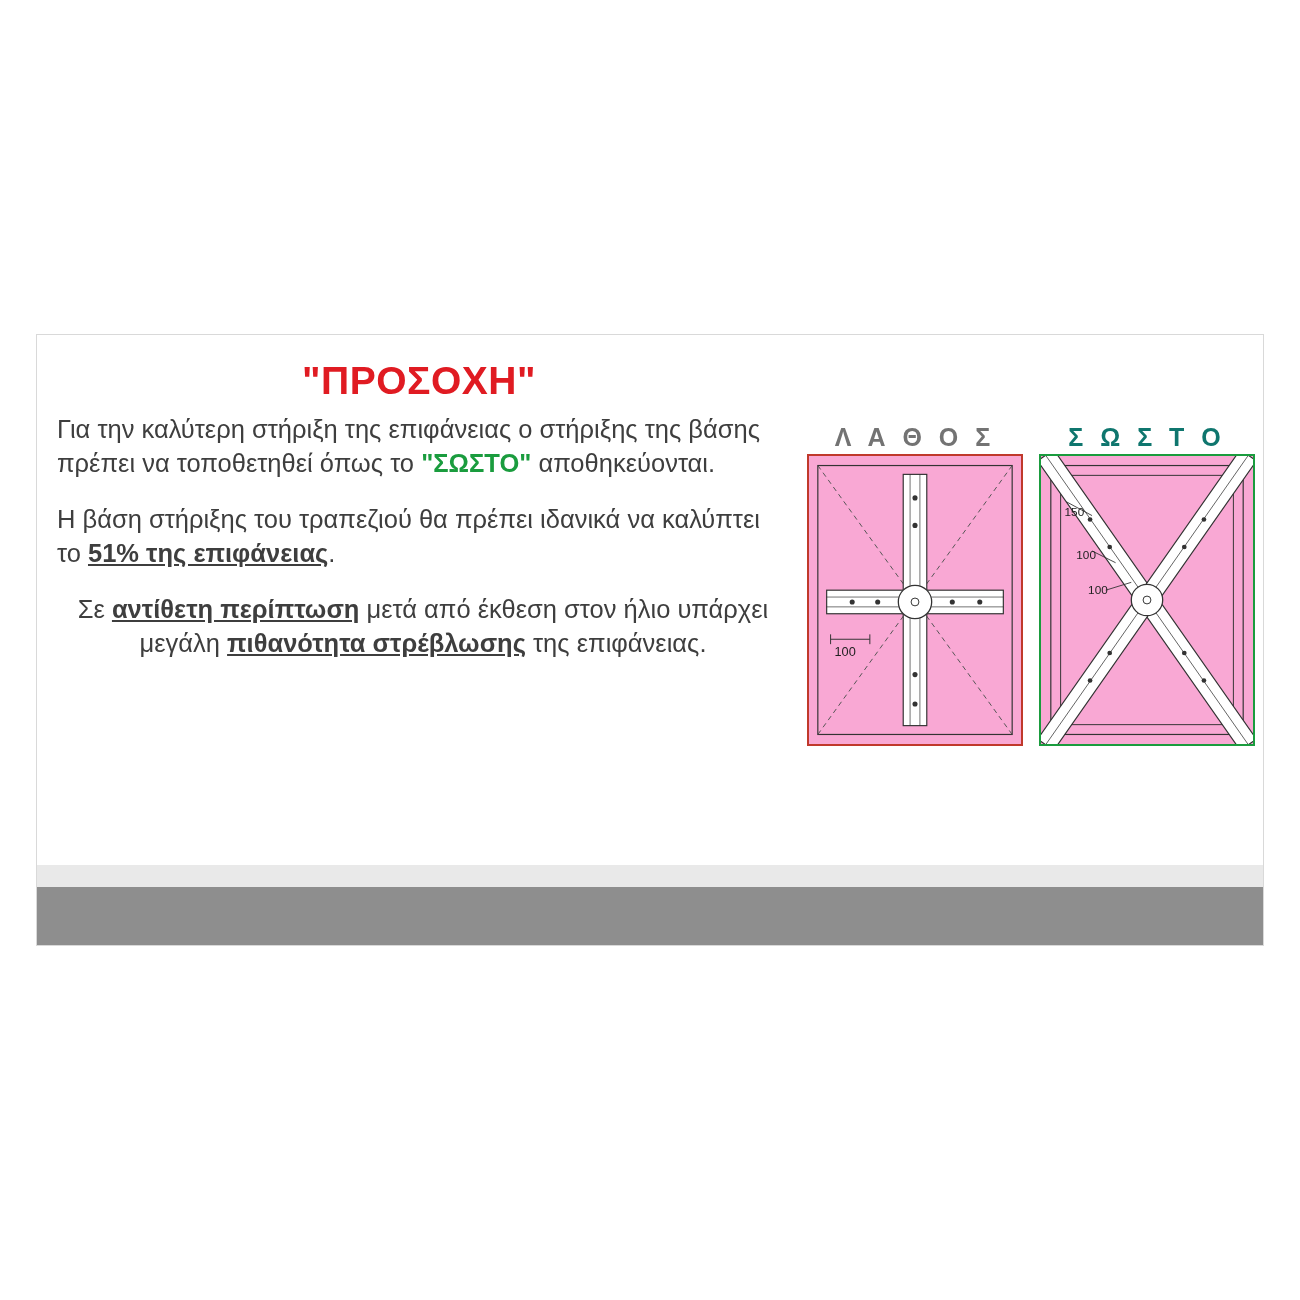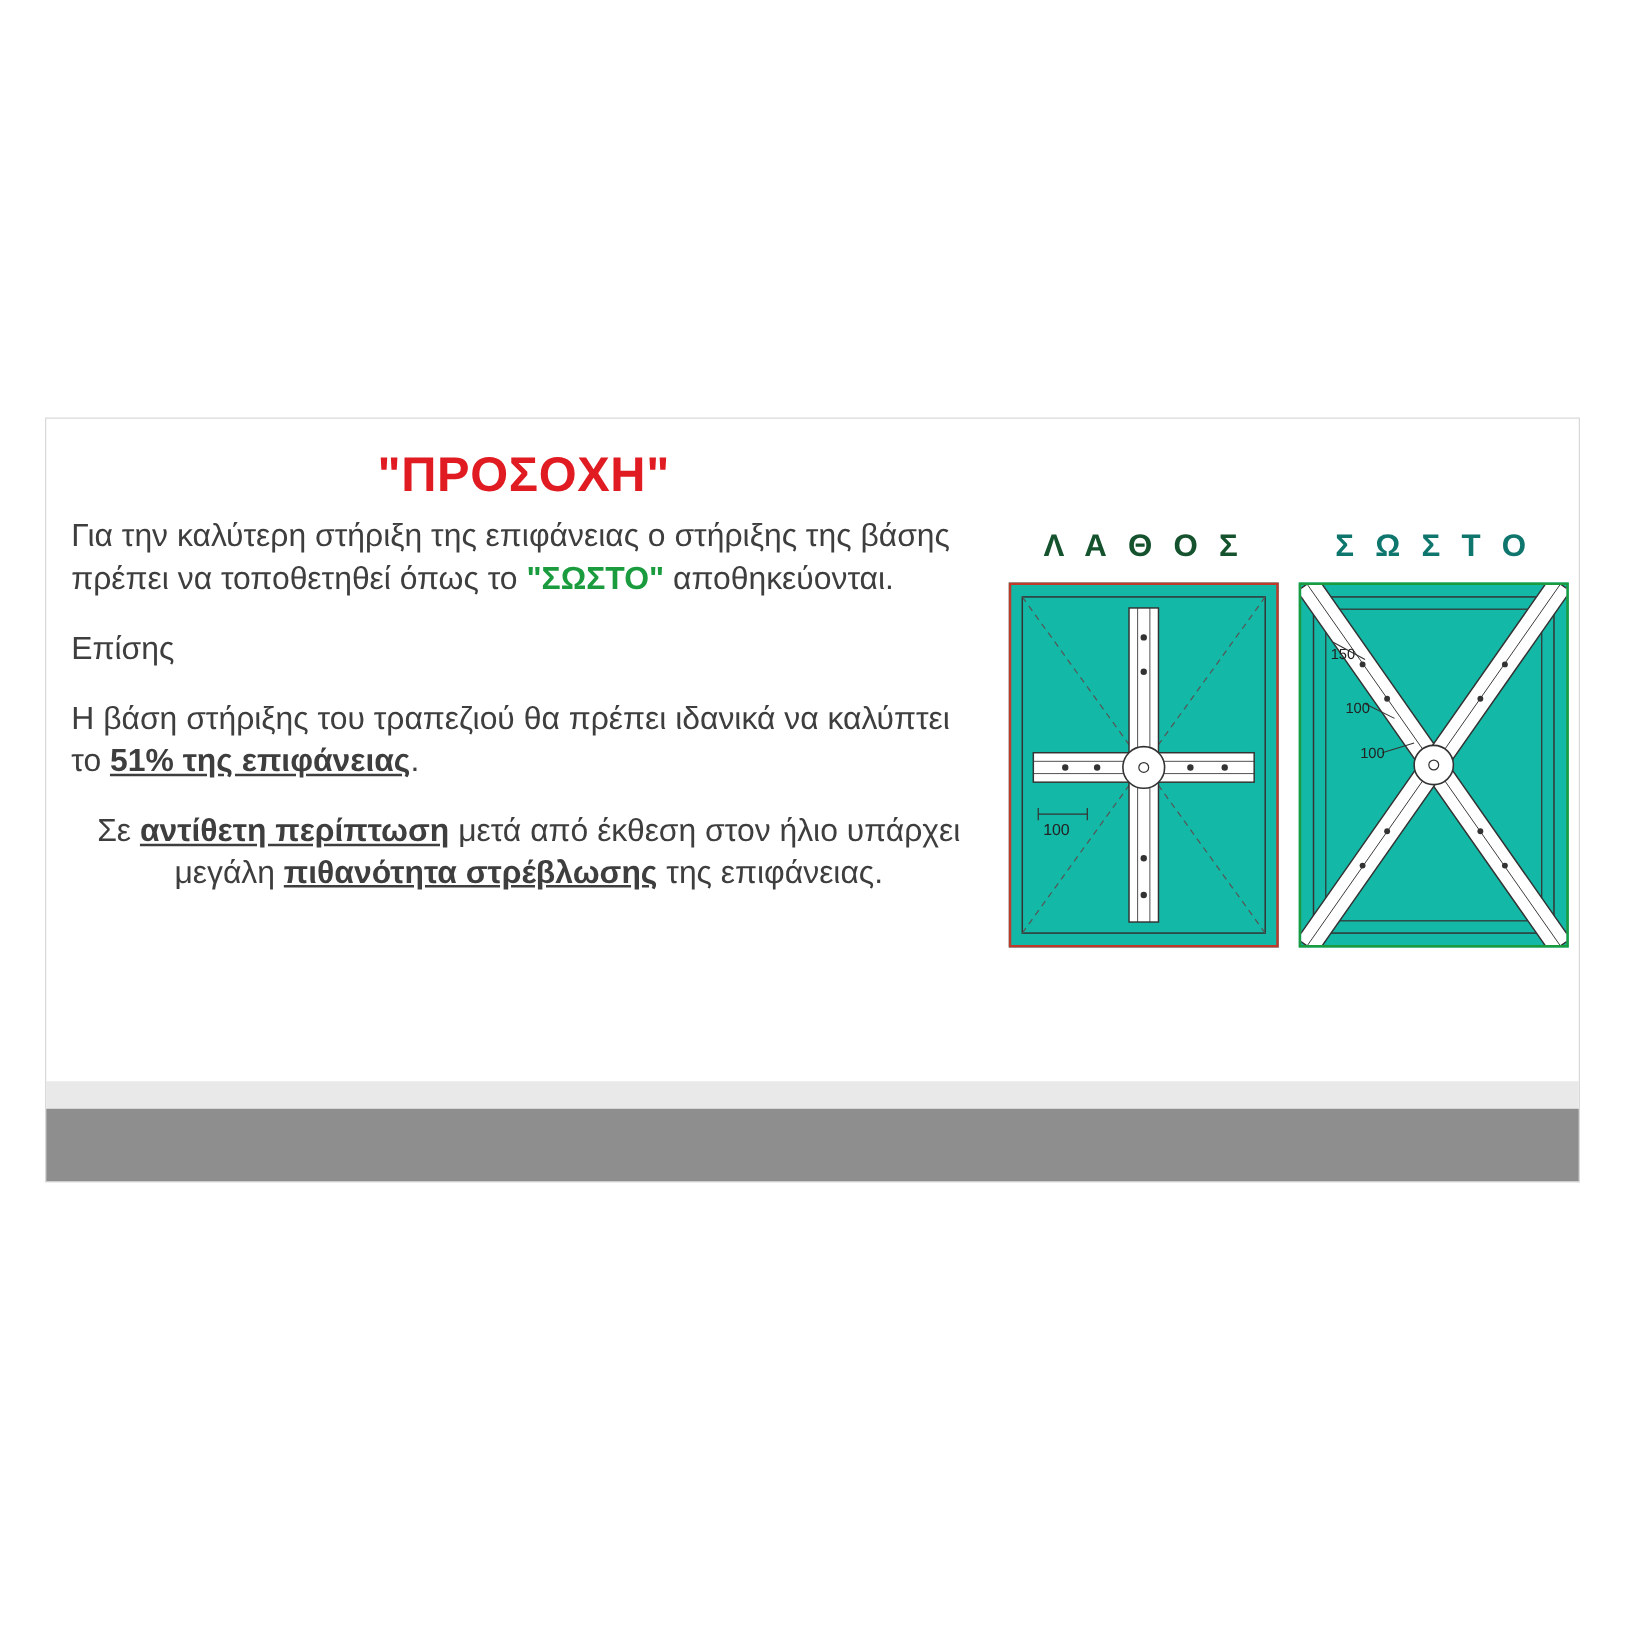--- a/index.html
+++ b/index.html
@@ -87,54 +87,51 @@
     left: 770px;
     top: 88px;
     width: 448px;
   }
   .diag-head {
     font-size: 25px;
     font-weight: bold;
     letter-spacing: 5px;
     text-align: center;
   }
-  #head-wrong { color: #14532d; }
+  #head-wrong { color: #737373; }
   #head-right { color: #0f766e; }
 
   .diag-row { display: flex; gap: 16px; align-items: flex-start; }
   .diag-col { width: 216px; }
 
   .diag-box {
-    margin-top: 14px;
+    margin-top: 2px;
     width: 100%;
     height: 292px;
     box-sizing: border-box;
-    background: #14b8a6;
+    background: #f9a8d4;
   }
   #box-wrong { border: 2px solid #c0392b; }
   #box-right { border: 2px solid #1a9c3e; }
   .diag-box svg { display: block; width: 100%; height: 100%; }
 </style>
 </head>
 <body>
 
 <div id="card">
 
   <div id="text-col">
 
     <div id="title">"ΠΡΟΣΟΧΗ"</div>
 
     <p class="para">
       <span>Για την καλύτερη στήριξη της επιφάνειας ο στήριξης της βάσης πρέπει να τοποθετηθεί όπως το </span><span class="b-green">"ΣΩΣΤΟ"</span><span> αποθηκεύονται.</span>
     </p>
 
 
-    <p class="para">
-      <span>Επίσης</span>
-    </p>
 
     <p class="para">
       <span>Η βάση στήριξης του τραπεζιού θα πρέπει ιδανικά να καλύπτει το </span><span class="u-bold">51% της επιφάνειας</span><span>.</span>
     </p>
 
     <p class="para">
       <span>Σε </span><span class="u-bold">αντίθετη περίπτωση</span><span> μετά από έκθεση στον ήλιο υπάρχει μεγάλη </span><span class="u-bold">πιθανότητα στρέβλωσης</span><span> της επιφάνειας.</span>
     </p>
   </div>
 

